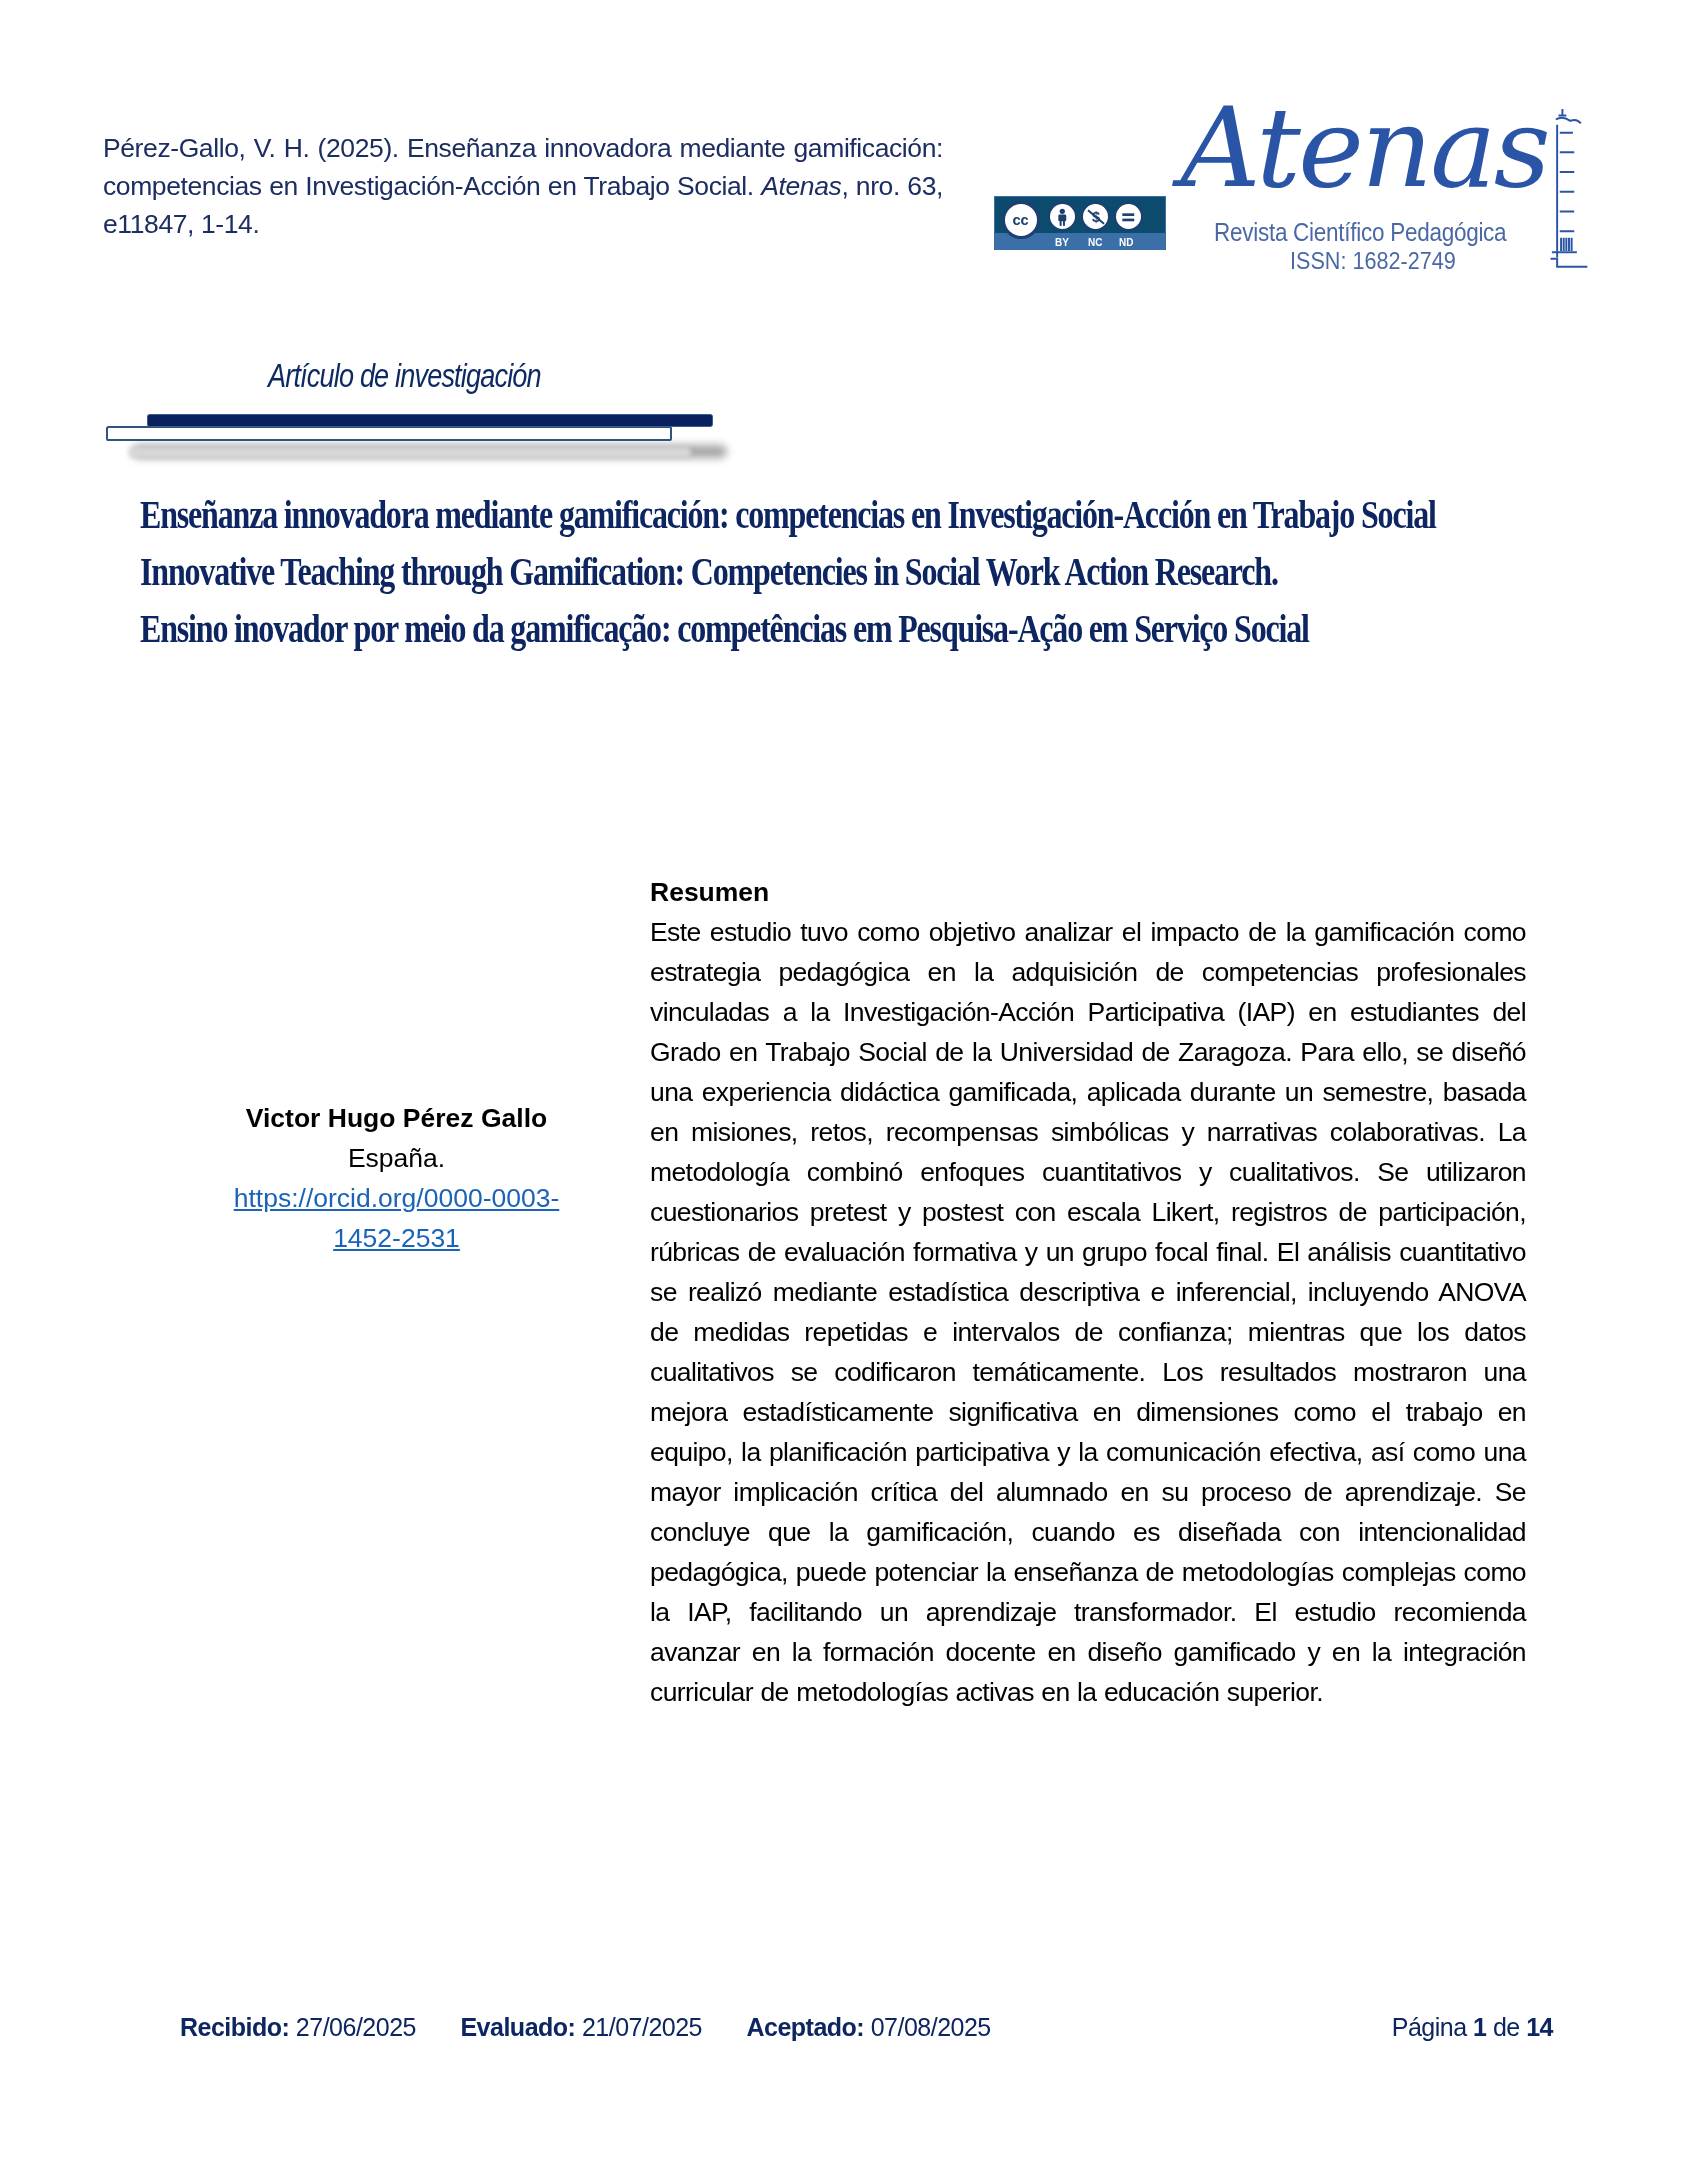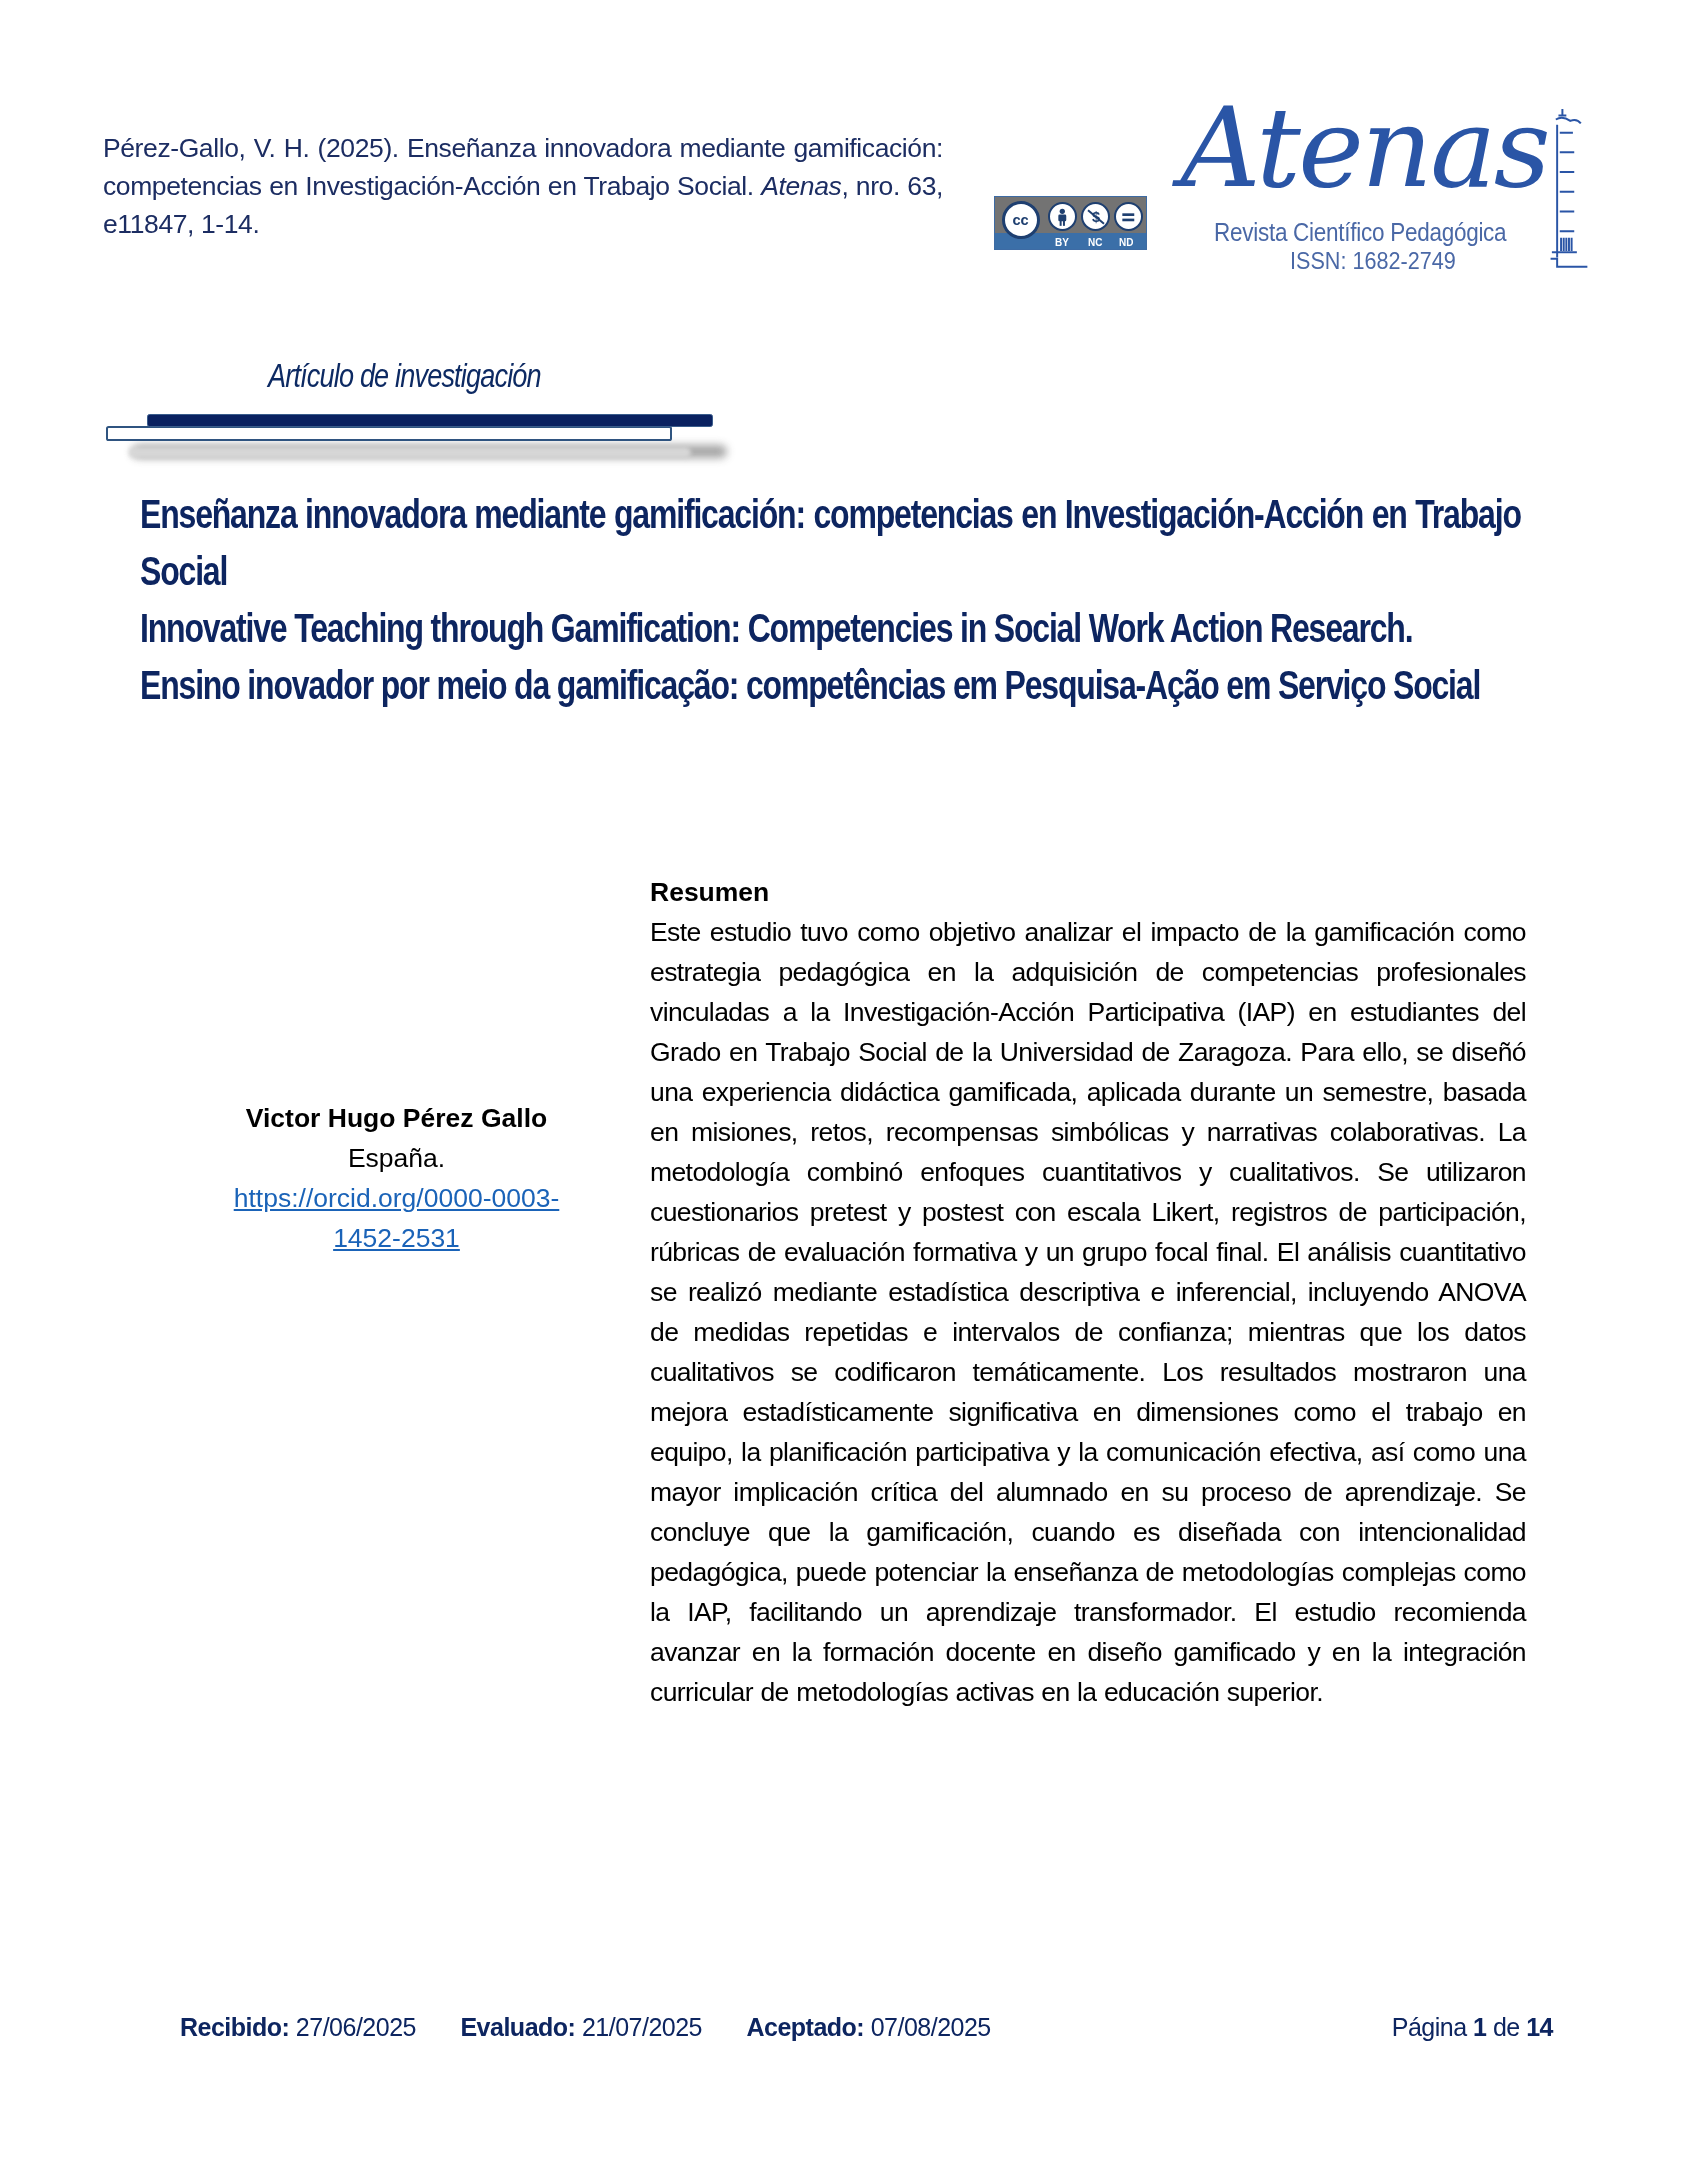--- a/index.html
+++ b/index.html
@@ -11,22 +11,22 @@
     left: 103px; top: 129px; width: 840px;
     font-family: "Liberation Sans", sans-serif;
     font-size: 26.5px; line-height: 38px; color: #1c2d62;
     text-align: justify; text-align-last: left;
     letter-spacing: -0.4px;
   }
   .citation em { font-style: italic; }
 
   
   .cc-badge {
-    left: 994px; top: 196px; width: 153px; height: 54px;
-    background: #737373; border: 1.3px solid #3d6ba4; box-sizing: border-box;
+    left: 994px; top: 196px; width: 172px; height: 54px;
+    background: #0c4a6e; border: 1.3px solid #3d6ba4; box-sizing: border-box;
     overflow: hidden;
   }
   .cc-badge .strip { position: absolute; left: 0; right: 0; bottom: 0; height: 16px; background: #3b6fa8; }
   .cc-badge .circ {
     position: absolute; top: 5.3px; width: 29px; height: 29px; border-radius: 50%;
     background: #ffffff; border: 2.6px solid #1e3f70; box-sizing: border-box;
     display: flex; align-items: center; justify-content: center;
     font-weight: bold; color: #1e3f70; font-size: 12px; font-family: "Liberation Sans", sans-serif;
   }
   .cc-badge .circ.big { left: 6.6px; top: 4px; width: 38px; height: 38px; font-size: 14.6px; border-width: 3.3px; }
@@ -64,21 +64,21 @@
     white-space: nowrap;
   }
   .bar-dark { left: 147px; top: 414px; width: 566px; height: 13.2px; background: #0a2160; border: 1.3px solid #3a5d8c; border-radius: 2.6px; box-sizing: border-box; }
   .bar-white { left: 106px; top: 426px; width: 566px; height: 15px; background: #ffffff; border: 2px solid #2f5480; border-radius: 2.6px; box-sizing: border-box; }
   .bar-shadow { left: 132px; top: 445px; width: 595px; height: 13.2px; background: #9a9a9a; border-radius: 6.6px; filter: blur(4px); opacity: 0.9; }
   .bar-shadow2 { left: 129px; top: 447px; width: 562px; height: 10.6px; background: #d7d7d7; border-radius: 6.6px; filter: blur(2px); }
 
   
   .titles {
     left: 140px; top: 486px; width: 1383px;
-    font-family: Liberation Sans, sans-serif; font-weight: bold;
+    font-family: Liberation Serif, serif; font-weight: bold;
     color: #0d2560; font-size: 41px; line-height: 57px;
     letter-spacing: -1.5px;
   }
   .titles .t { display: block; transform: scaleX(0.78); transform-origin: left; width: 128%; text-align: justify; text-align-last: left; }
 
   
   .author {
     left: 185px; top: 1098px; width: 423px; text-align: center;
     font-family: "Liberation Sans", sans-serif; font-size: 26.5px; line-height: 40px; color: #000000;
   }

